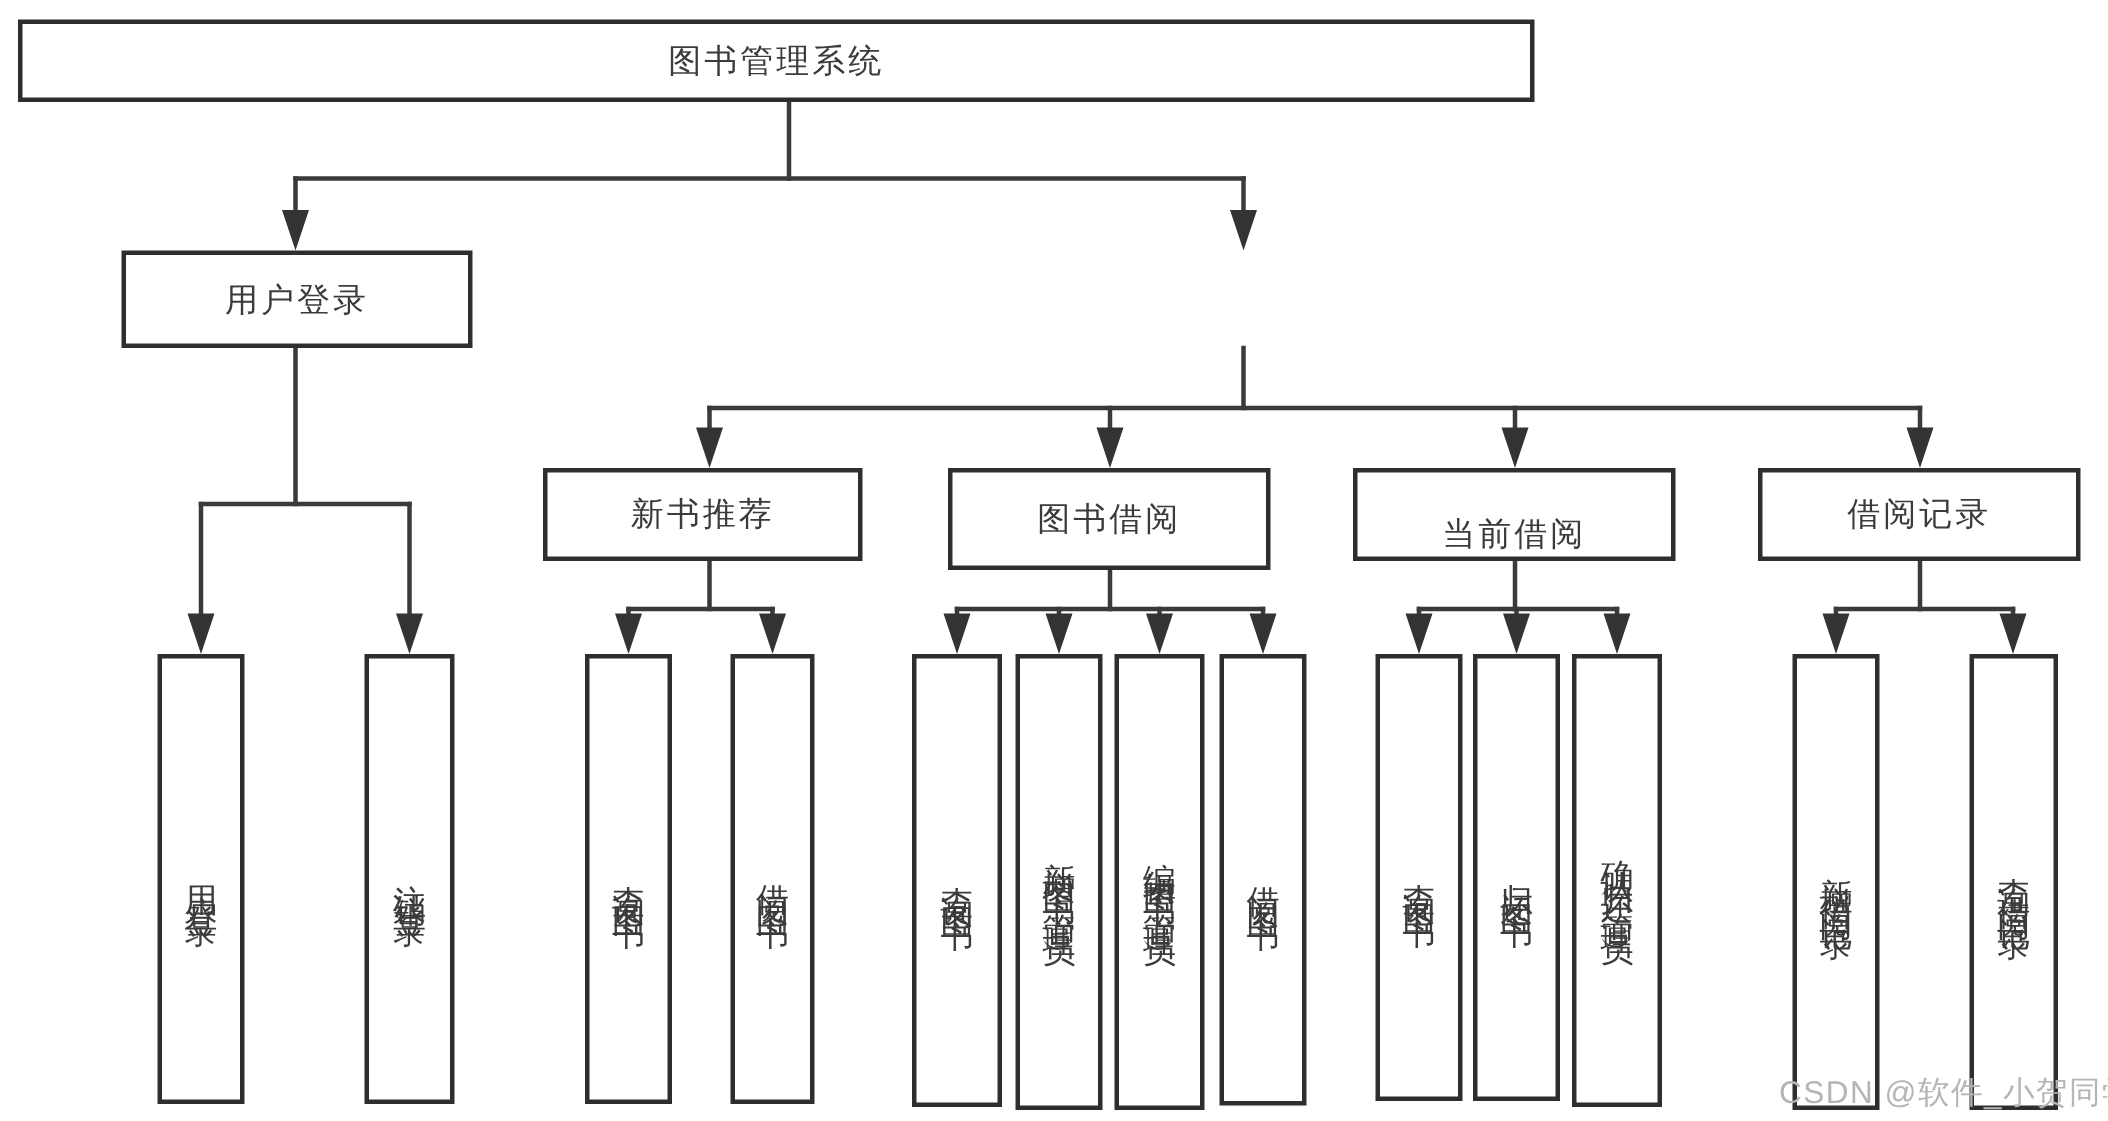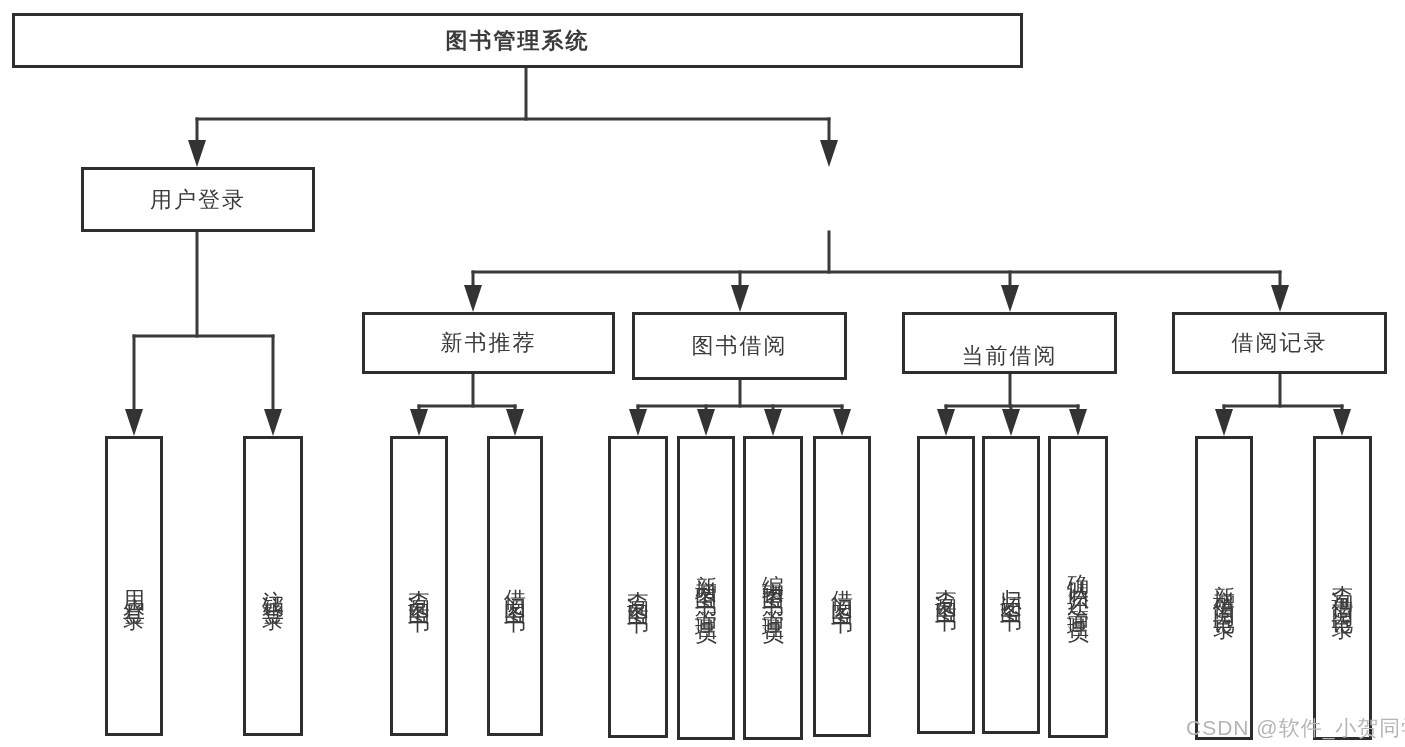--- a/index.html
+++ b/index.html
@@ -116,29 +116,29 @@
     <g>
       <line x1="1280" y1="374" x2="1280" y2="406"></line>
       <line x1="1224" y1="406" x2="1342" y2="406"></line>
       <line x1="1224" y1="406" x2="1224" y2="414"></line>
       <polygon points="1215,409 1233,409 1224,436"></polygon>
       <line x1="1342" y1="406" x2="1342" y2="414"></line>
       <polygon points="1333,409 1351,409 1342,436"></polygon>
     </g>
   </svg>
 
-  <div class="node" style="left:12px; top:13px; width:1011px; height:55px;font-weight:bold;">
+  <div class="node" style="left:12px; top:13px; width:1011px; height:55px;">
     <span>图书管理系统</span>
   </div>
 
   <div class="node" style="left:81px; top:167px; width:234px; height:65px;">
     <span>用户登录</span>
   </div>
 
-  <div class="node" style="left:362px; top:312px; width:253px; height:62px;">
+  <div class="node" style="left:362px; top:312px; width:213px; height:62px;">
     <span>新书推荐</span>
   </div>
   <div class="node" style="left:632px; top:312px; width:215px; height:68px;">
     <span>图书借阅</span>
   </div>
   <div class="node" style="left:902px; top:312px; width:215px; height:62px;align-items:flex-end;">
     <span>当前借阅</span>
   </div>
   <div class="node" style="left:1172px; top:312px; width:215px; height:62px;">
     <span>借阅记录</span>

